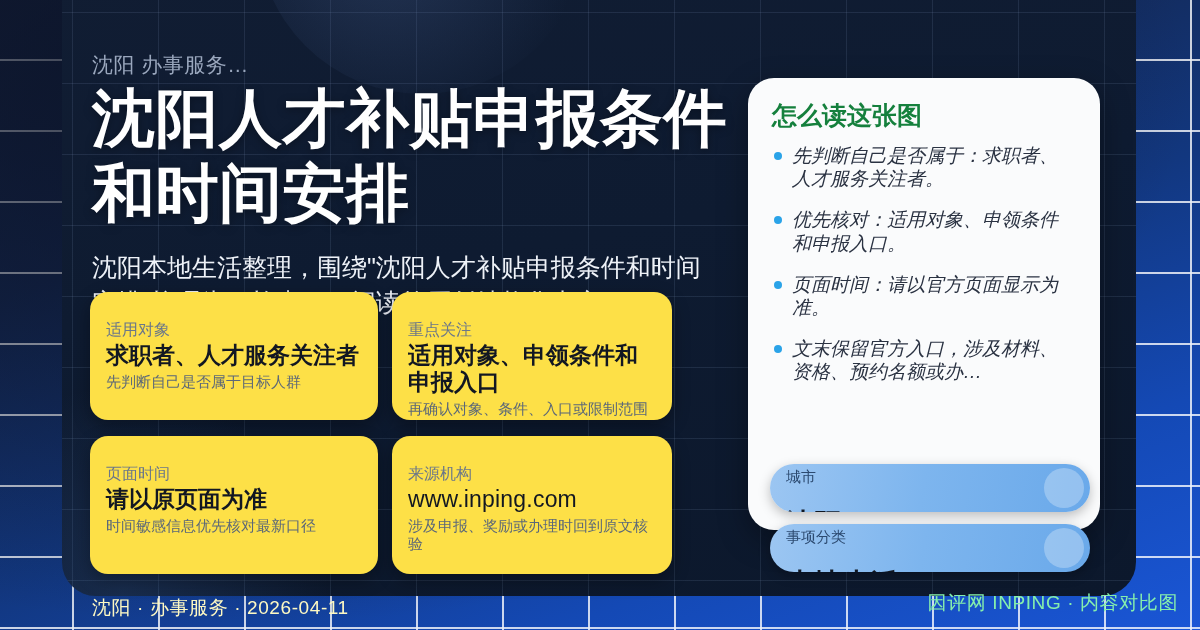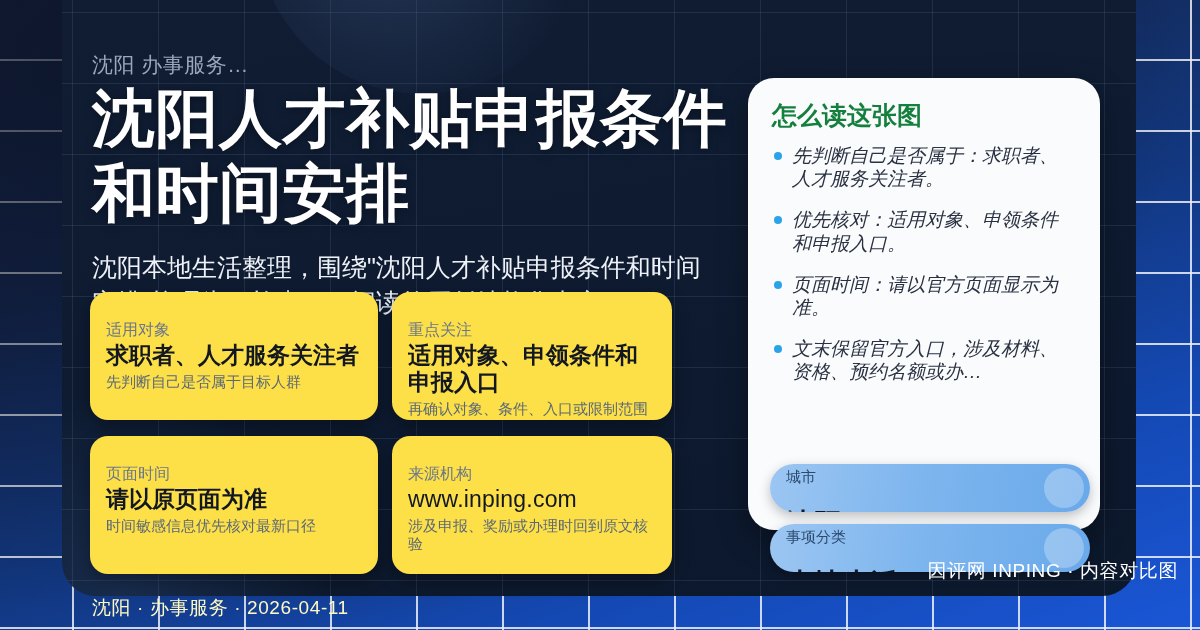--- a/index.html
+++ b/index.html
@@ -128,21 +128,21 @@
     border-radius:50%;background:rgba(255,255,255,.28);
   }
   .pill .pl{color:#2c4a70;font-size:15px;line-height:1.05;}
   .pill .pv{color:#101722;font-size:28px;font-weight:700;line-height:1.05;margin-top:24px;}
 
   
   .footL{
     position:absolute;left:92px;top:562px;color:#fef9c3;font-size:19px;letter-spacing:.6px;margin-top:33px;
   }
   .footR{
-    position:absolute;right:22px;top:558px;color:#ffffff;font-size:19px;letter-spacing:.6px;
+    position:absolute;right:22px;top:590px;color:#86efac;font-size:19px;letter-spacing:.6px;
   }
 </style>
 </head>
 <body>
 
 <div id="bg">
   <div class="gridlines"></div>
   <div class="vig"></div>
 </div>
 

